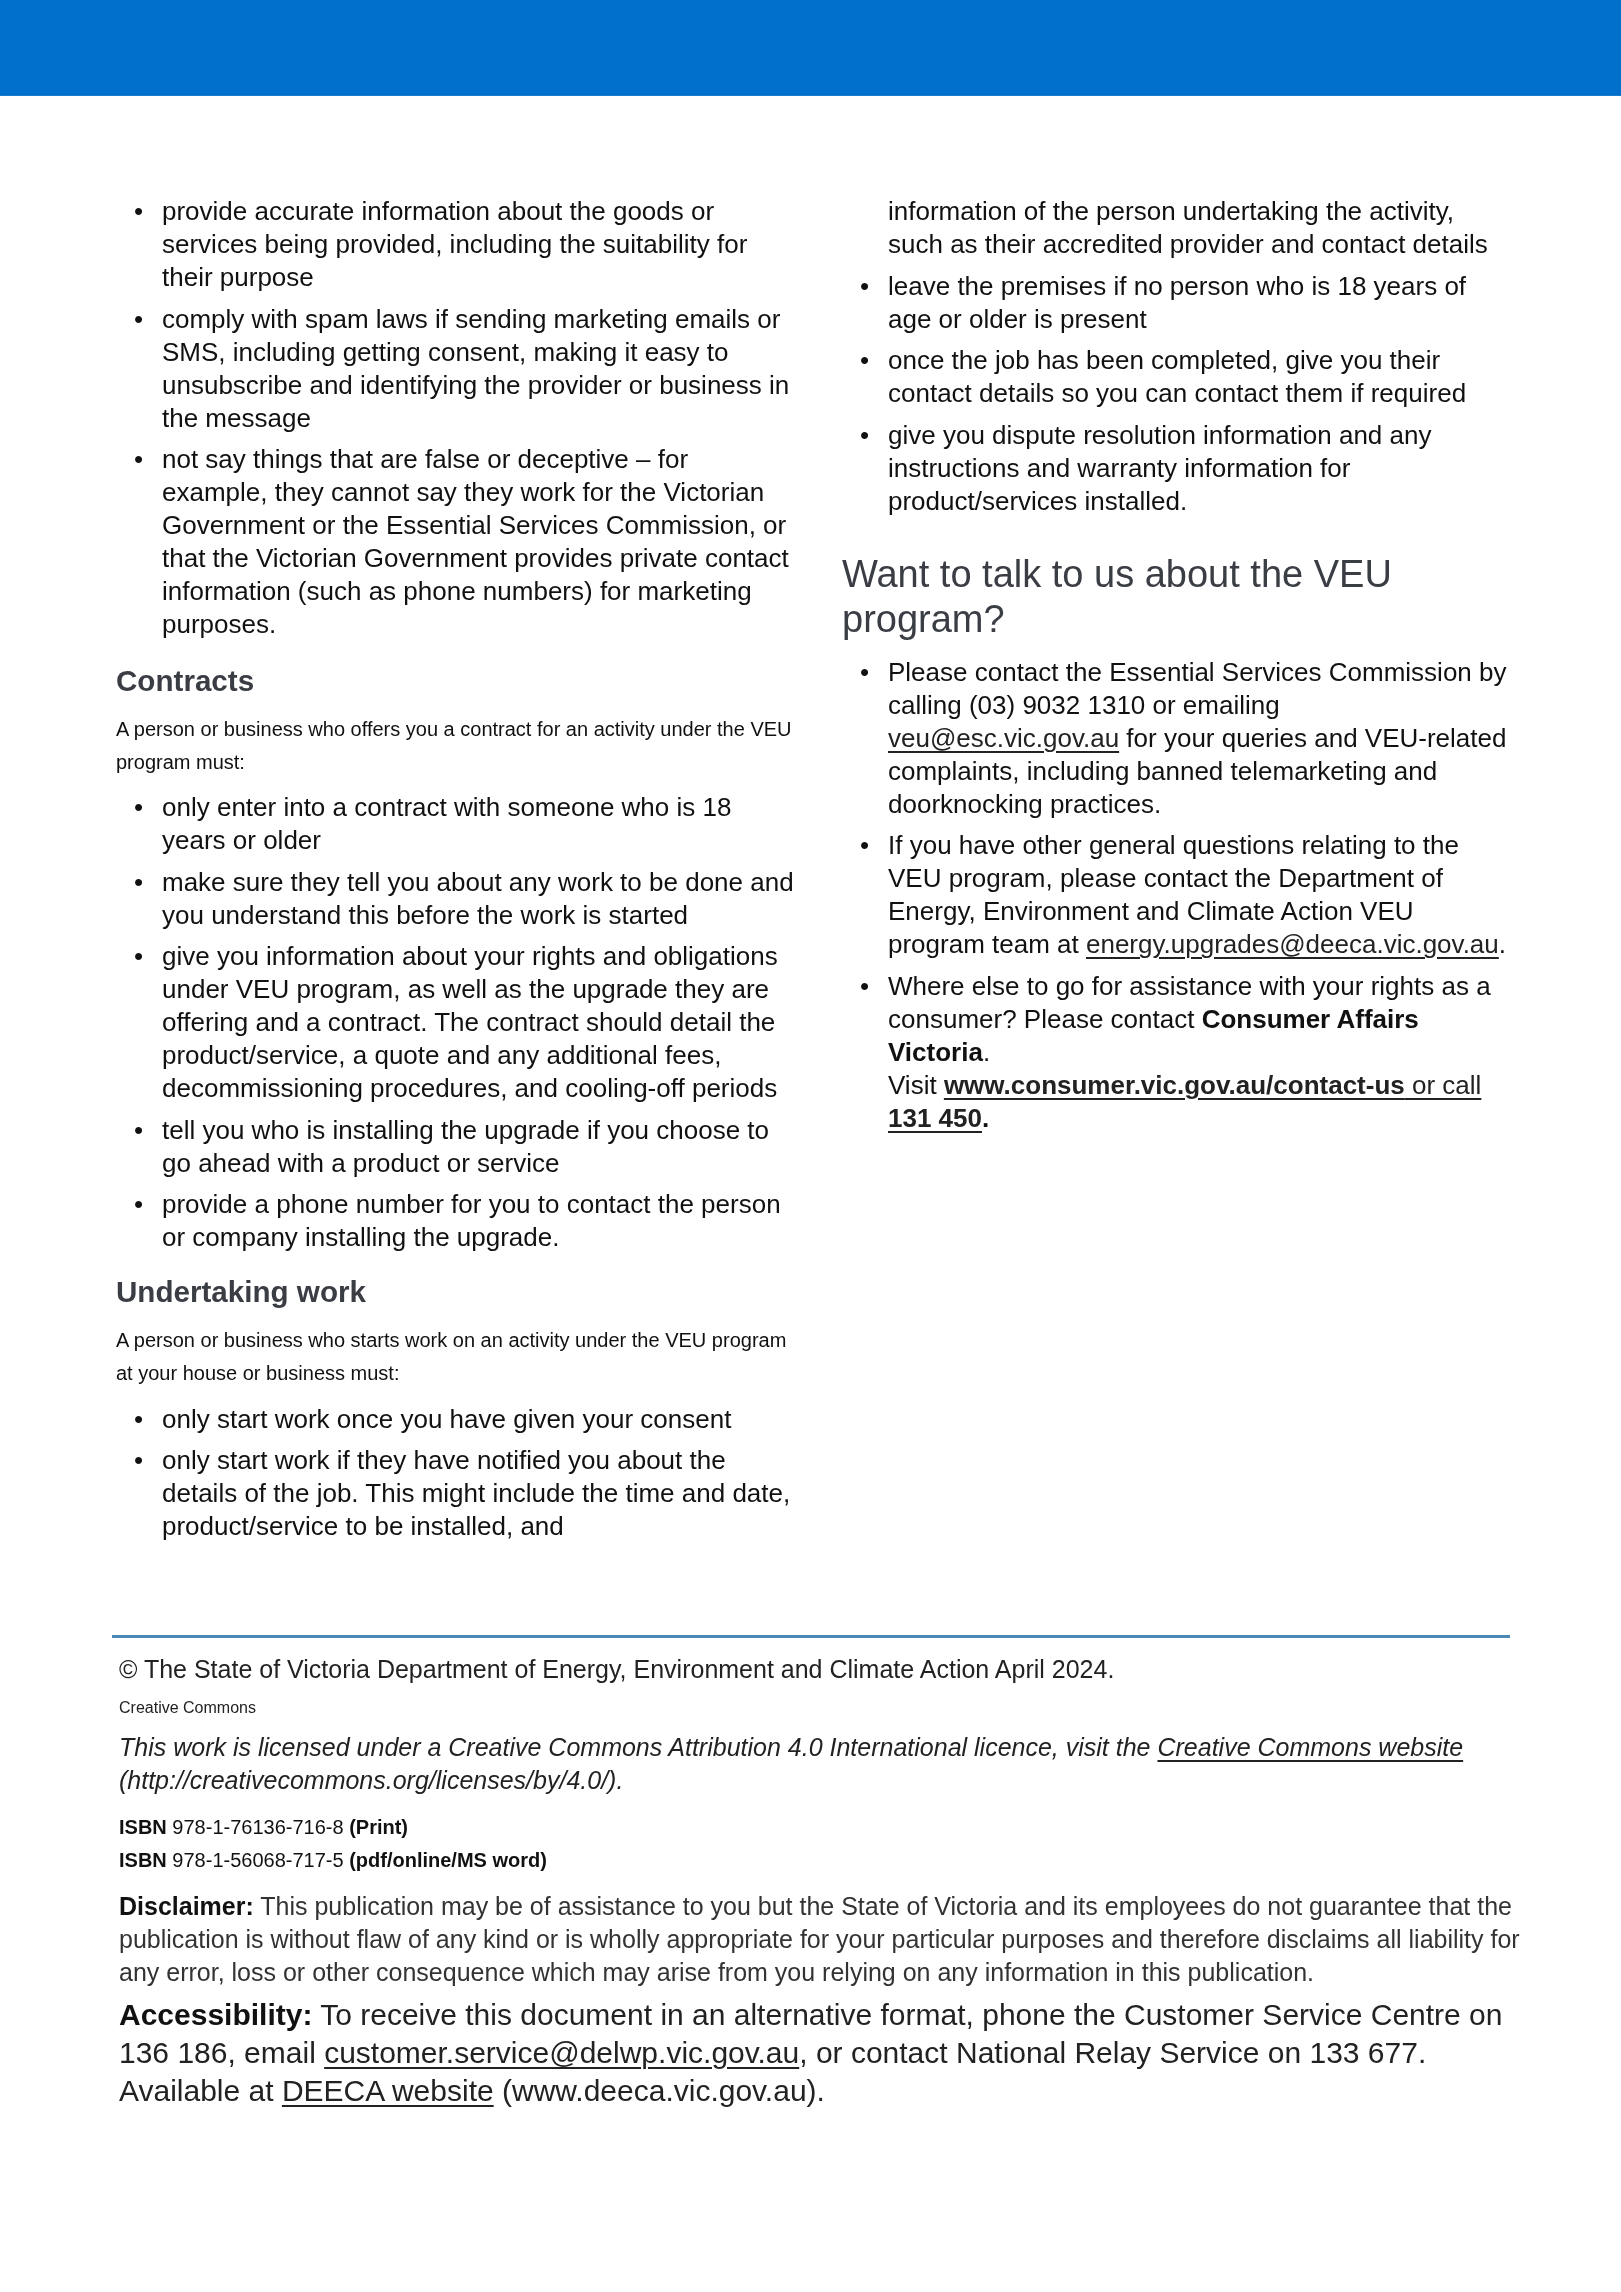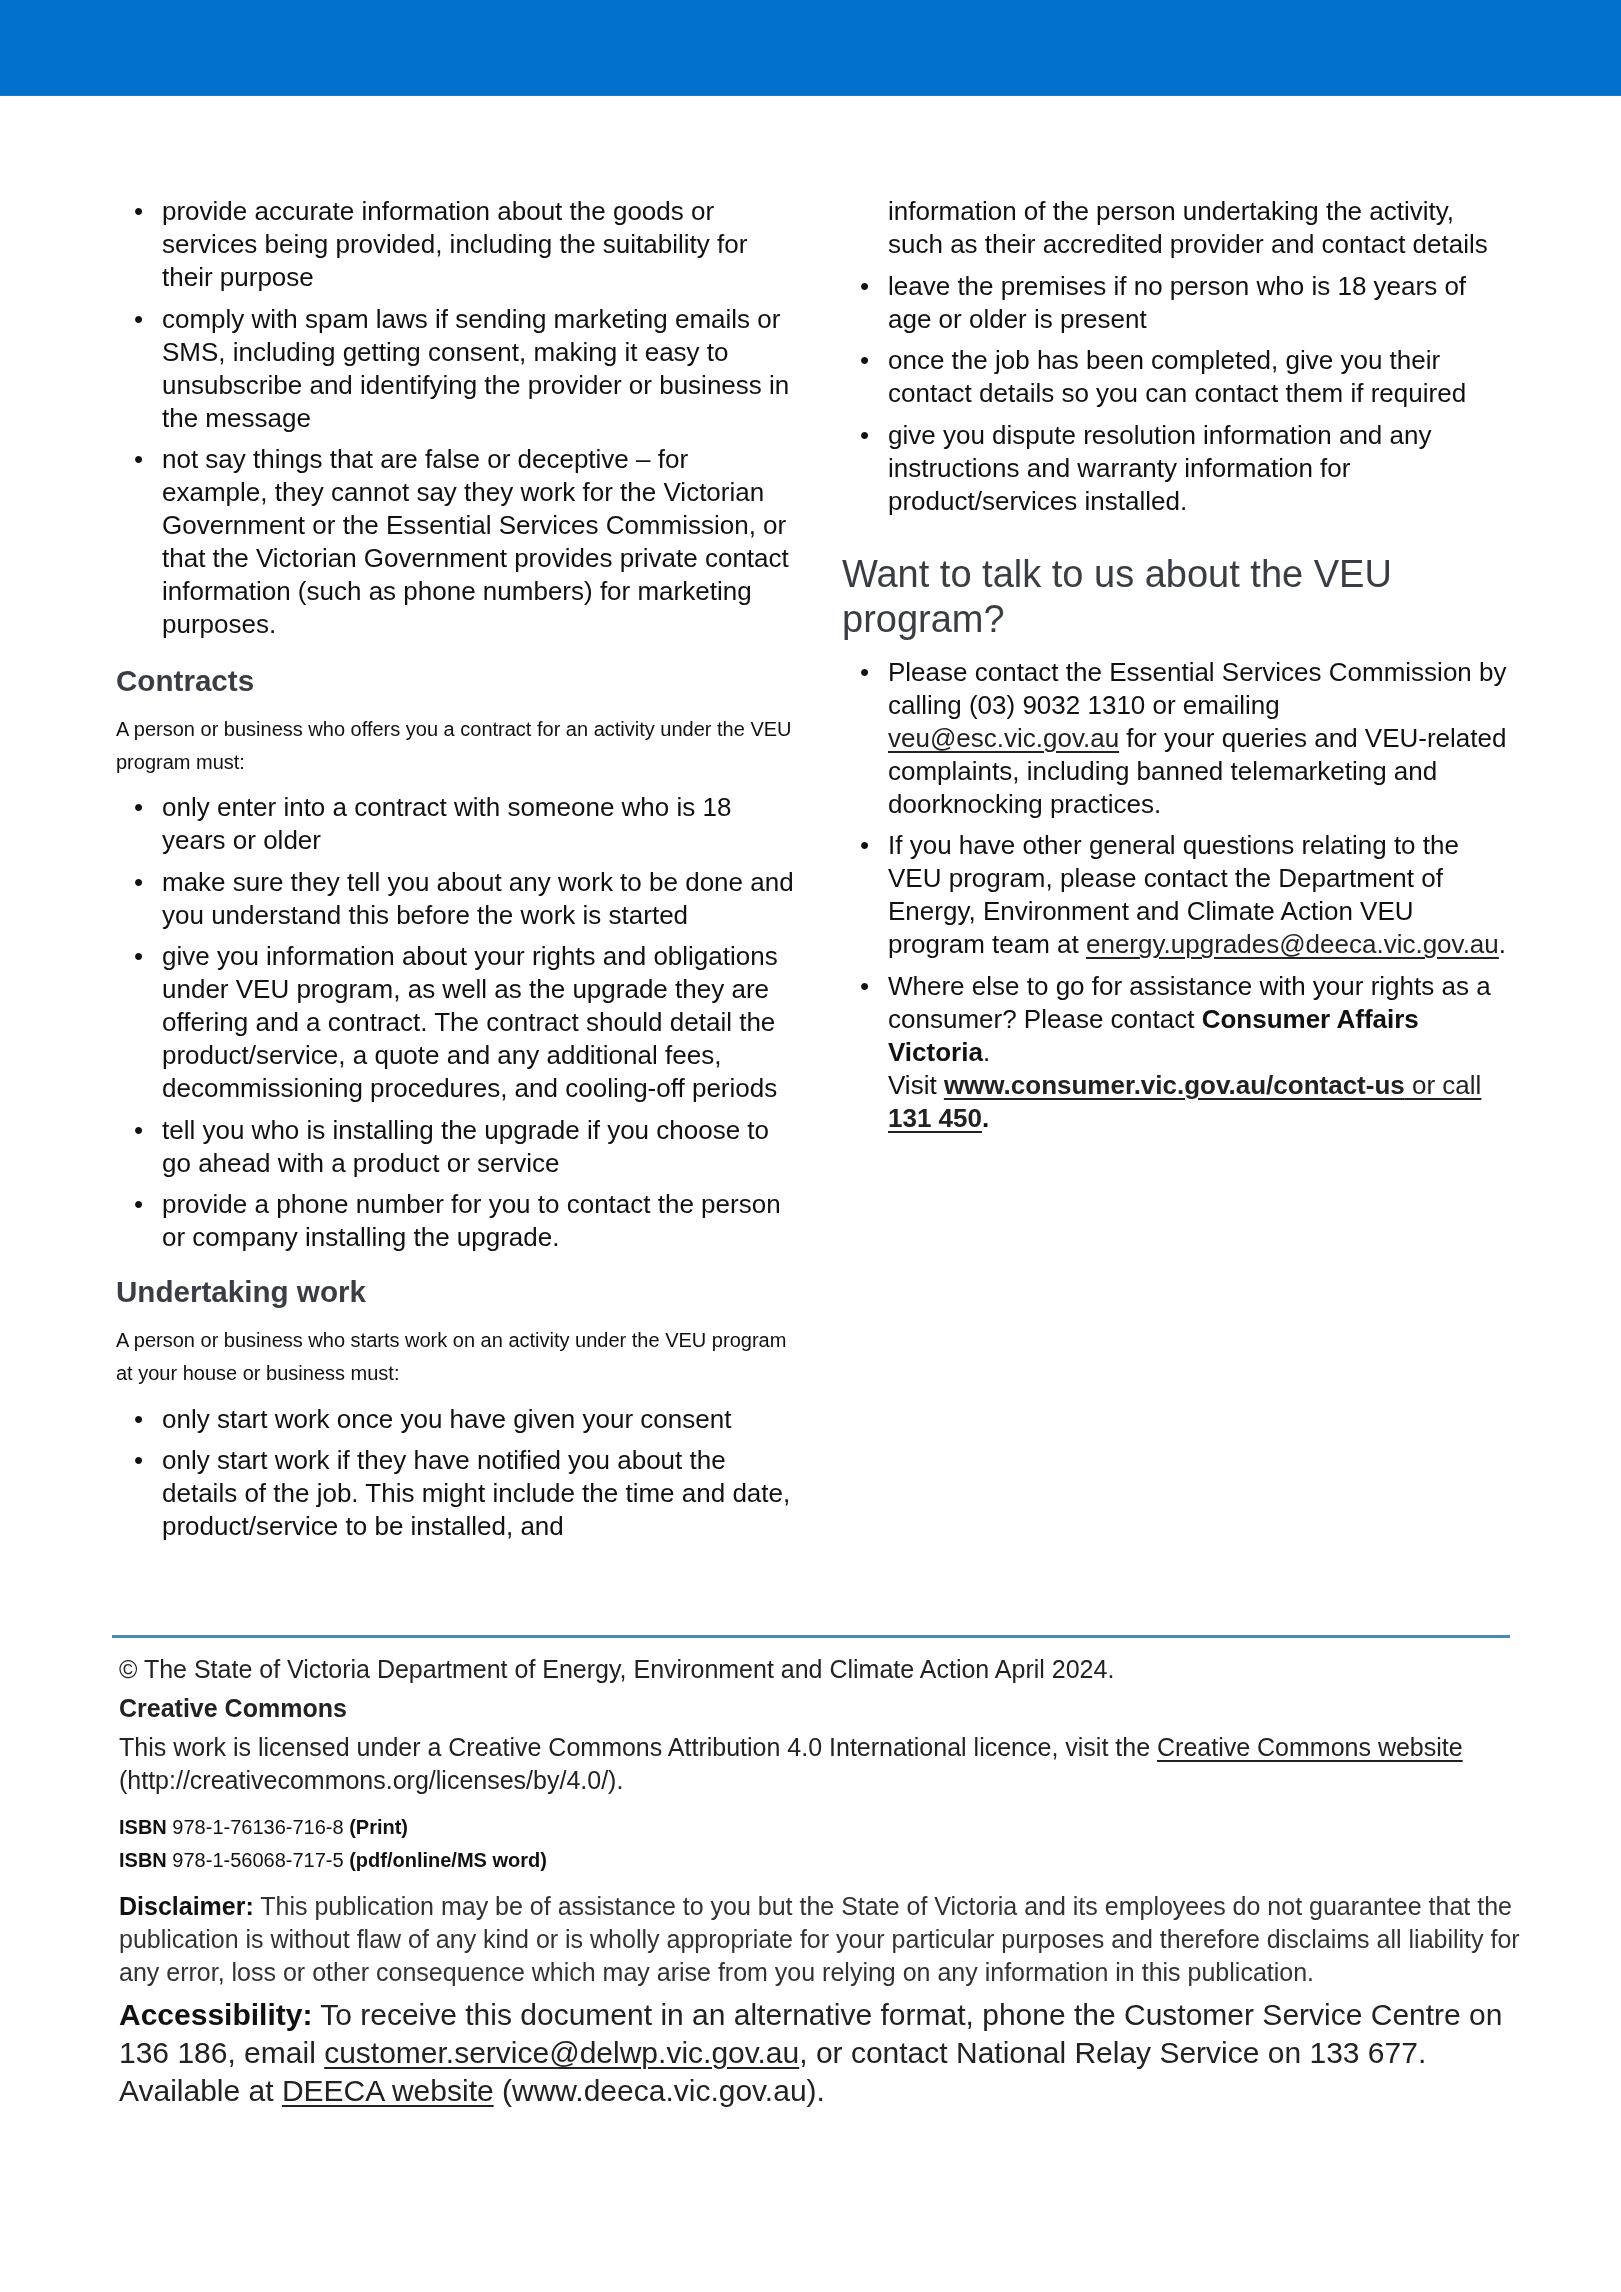--- a/index.html
+++ b/index.html
@@ -17,22 +17,22 @@
   ul.bullets li .bullet { position: absolute; left: 18px; top: 0; font-size: 26px; }
   .col-right ul.bullets li.cont { padding-left: 46px; }
   h3.section { font-size: 29.6px; font-weight: bold; color: #3a3d44; margin: 0; line-height: 36px; }
   h2.section-lg { font-size: 38px; font-weight: normal; color: #3a3d44; margin: 0; line-height: 45px; }
   a.link { color: #222; text-decoration: underline; text-decoration-thickness: 1.8px; text-underline-offset: 3.6px; }
   b { font-weight: bold; }
   .divider { position: absolute; left: 112px; top: 1635px; width: 1398px; height: 2.7px; background: #4a8ab5; }
   .footer { position: absolute; left: 119px; top: 1652px; width: 1406px; color: #222; }
   .footer p { margin: 0; }
   .f-copy { font-size: 25px; line-height: 34px; }
-  .f-cc-head { font-size: 25px; line-height: 34px; font-weight: bold; margin-top: 5.4px !important; }
-  .f-cc-body { font-size: 25px; line-height: 33px; margin-top: 5.4px !important; }
+  .f-cc-head { font-size: 16px; line-height: 34px; font-weight: normal; margin-top: 5.4px !important; }
+  .f-cc-body { font-size: 25px; line-height: 33px; margin-top: 5.4px !important; font-style: italic; }
   .f-isbn { font-size: 20px; line-height: 33px; margin-top: 14.3px !important; color: #111; }
   .f-disc { font-size: 25px; line-height: 33px; margin-top: 12.5px !important; color: #333; }
   .f-acc { font-size: 30px; line-height: 38px; margin-top: 7.2px !important; color: #222; }
 </style>
 </head>
 <body>
 
 <div class="top-bar"></div>
 
 <div class="col col-left">

